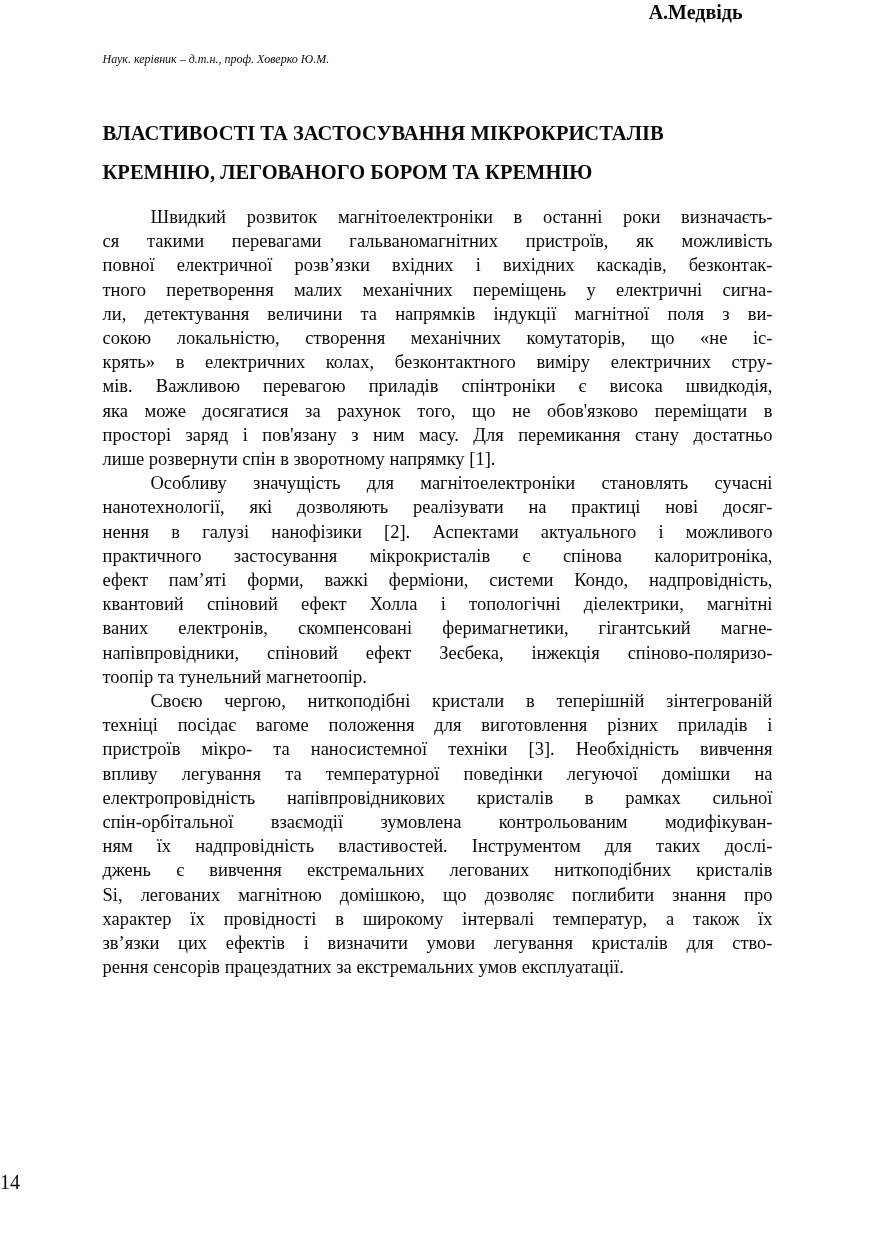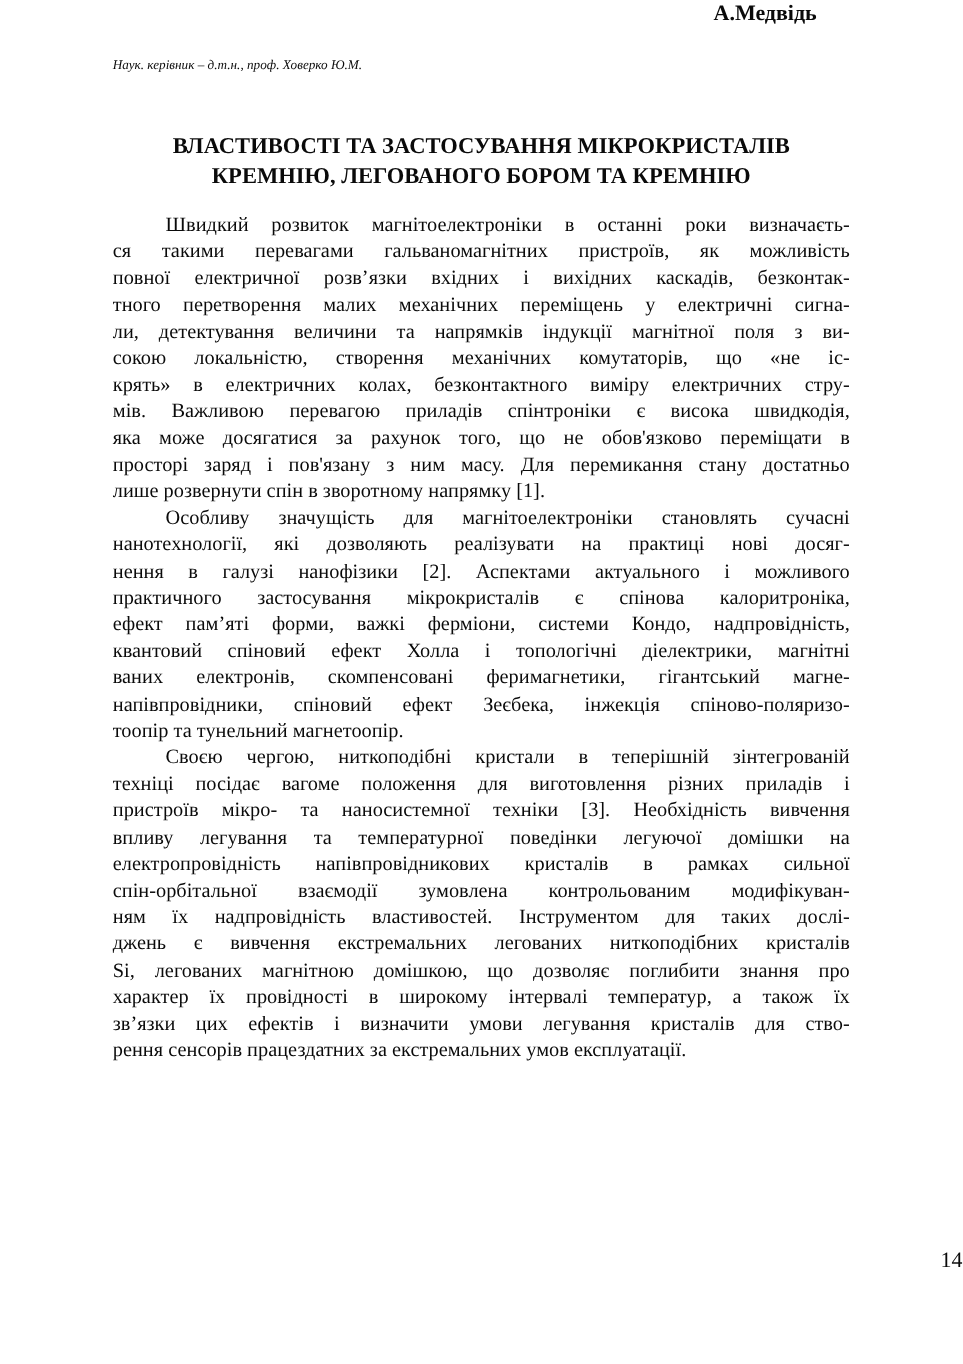--- a/index.html
+++ b/index.html
@@ -36,38 +36,38 @@
     font-style: italic;
     text-align: left;
     padding-right: 16px;
   }
   .title {
     margin-top: 49px;
     font-size: 20.5px;
     line-height: 27px;
     font-weight: bold;
   }
-  .title .ln { text-align: center; }
+  .title .ln { text-align: left; margin-top: 12px; }
   .body-text {
     margin-top: 19px;
     font-size: 18.5px;
     line-height: 24.2px;
   }
   .paragraph .ln {
     text-align: justify;
     text-align-last: justify;
   }
   .paragraph .ln.last { text-align-last: left; }
   .paragraph .ln.first { text-indent: 48px; }
   .page-number {
     position: absolute;
-    top: 1134px;
+    top: 1170px;
     left: 0;
     width: 100%;
-    text-align: right;
+    text-align: left;
     font-size: 20px;
     line-height: 24px;
   }
 </style>
 </head>
 <body>
 
 <div class="page">
   <div class="column">
     <div class="author">А.Медвідь</div>

